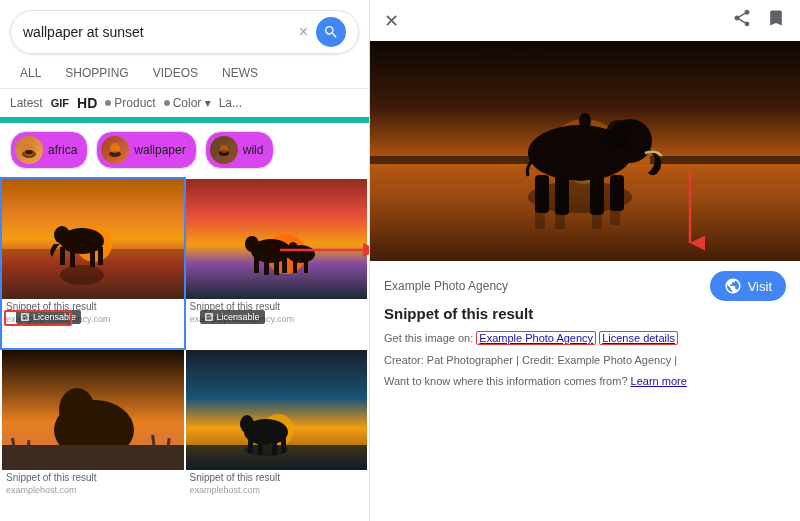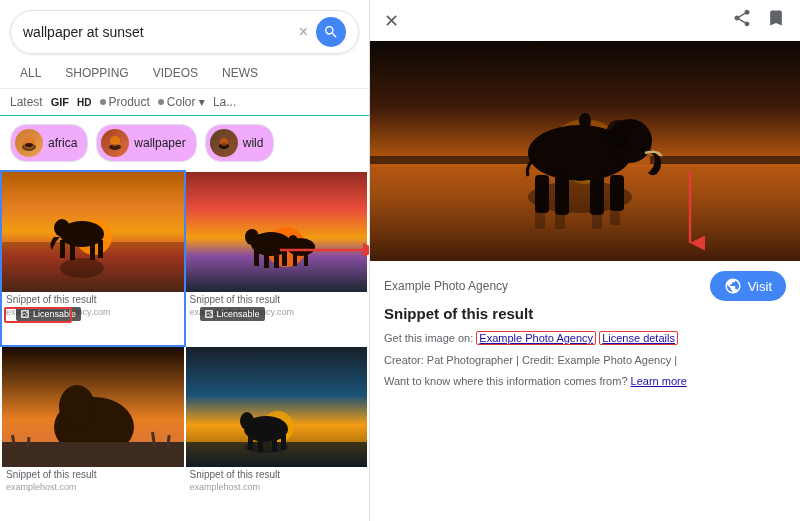--- a/index.html
+++ b/index.html
@@ -81,55 +81,55 @@
       border-bottom: 2px solid #4285f4;
       font-weight: 600;
     }
 
     
     .filter-bar {
       display: flex;
       align-items: center;
       padding: 6px 10px;
       gap: 8px;
-      border-bottom: 1px solid #14b8a6;
+      border-bottom: 6px solid #14b8a6;
       font-size: 12px;
       color: #5f6368;
       overflow: hidden;
     }
     .filter-item {
       cursor: pointer;
       white-space: nowrap;
       display: flex;
       align-items: center;
       gap: 3px;
     }
     .filter-item.gif { font-weight: 700; font-size: 11px; color: #202124; }
-    .filter-item.hd { font-weight: 700; font-size: 10px; color: #202124; }
+    .filter-item.hd { font-weight: 700; font-size: 14px; color: #202124; }
     .dot { width: 6px; height: 6px; background: #80868b; border-radius: 50%; display: inline-block; }
 
     
     .chips-row {
       display: flex;
       align-items: center;
       padding: 8px 10px;
       gap: 8px;
       overflow: hidden;
     }
     .chip {
       display: flex;
       align-items: center;
       gap: 5px;
       border: 1px solid #dfe1e5;
       border-radius: 16px;
       padding: 4px 10px 4px 4px;
       font-size: 12px;
       color: #202124;
       cursor: pointer;
-      background: #f0abfc;
+      background: #d946ef;
       white-space: nowrap;
     }
     .chip-img {
       width: 28px;
       height: 28px;
       border-radius: 50%;
       overflow: hidden;
       background: #c8762c;
       display: flex;
       align-items: center;

